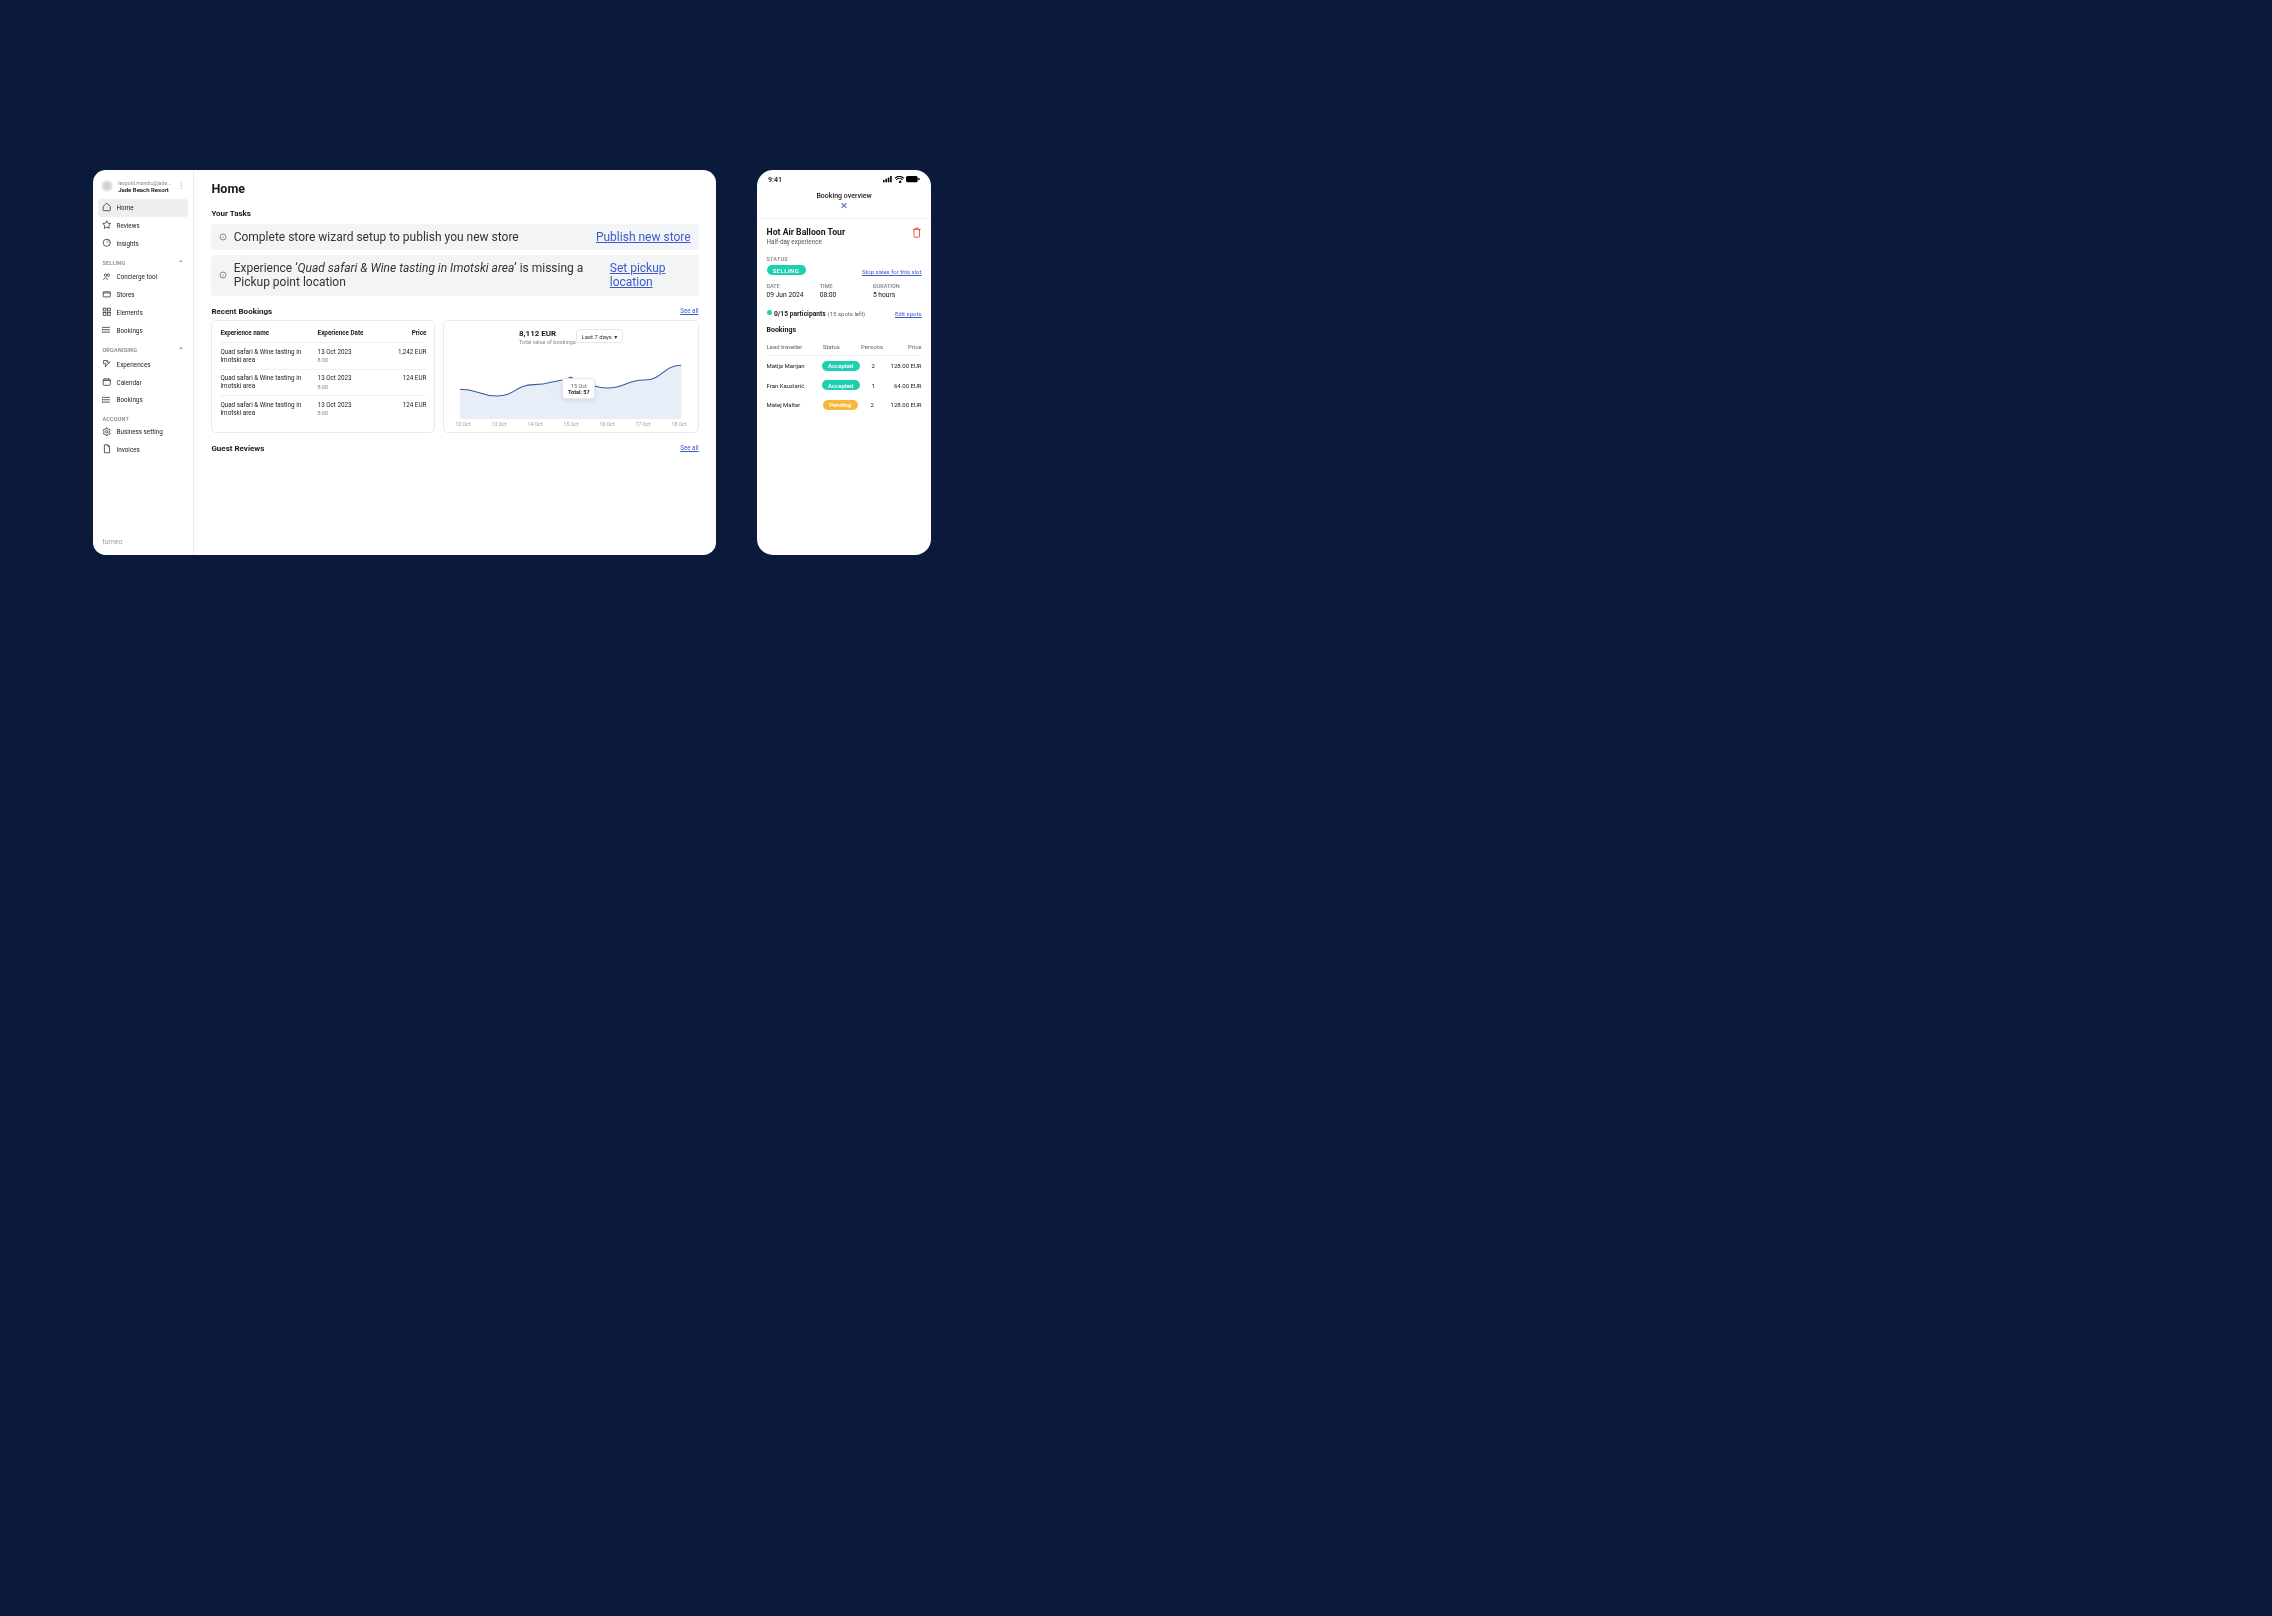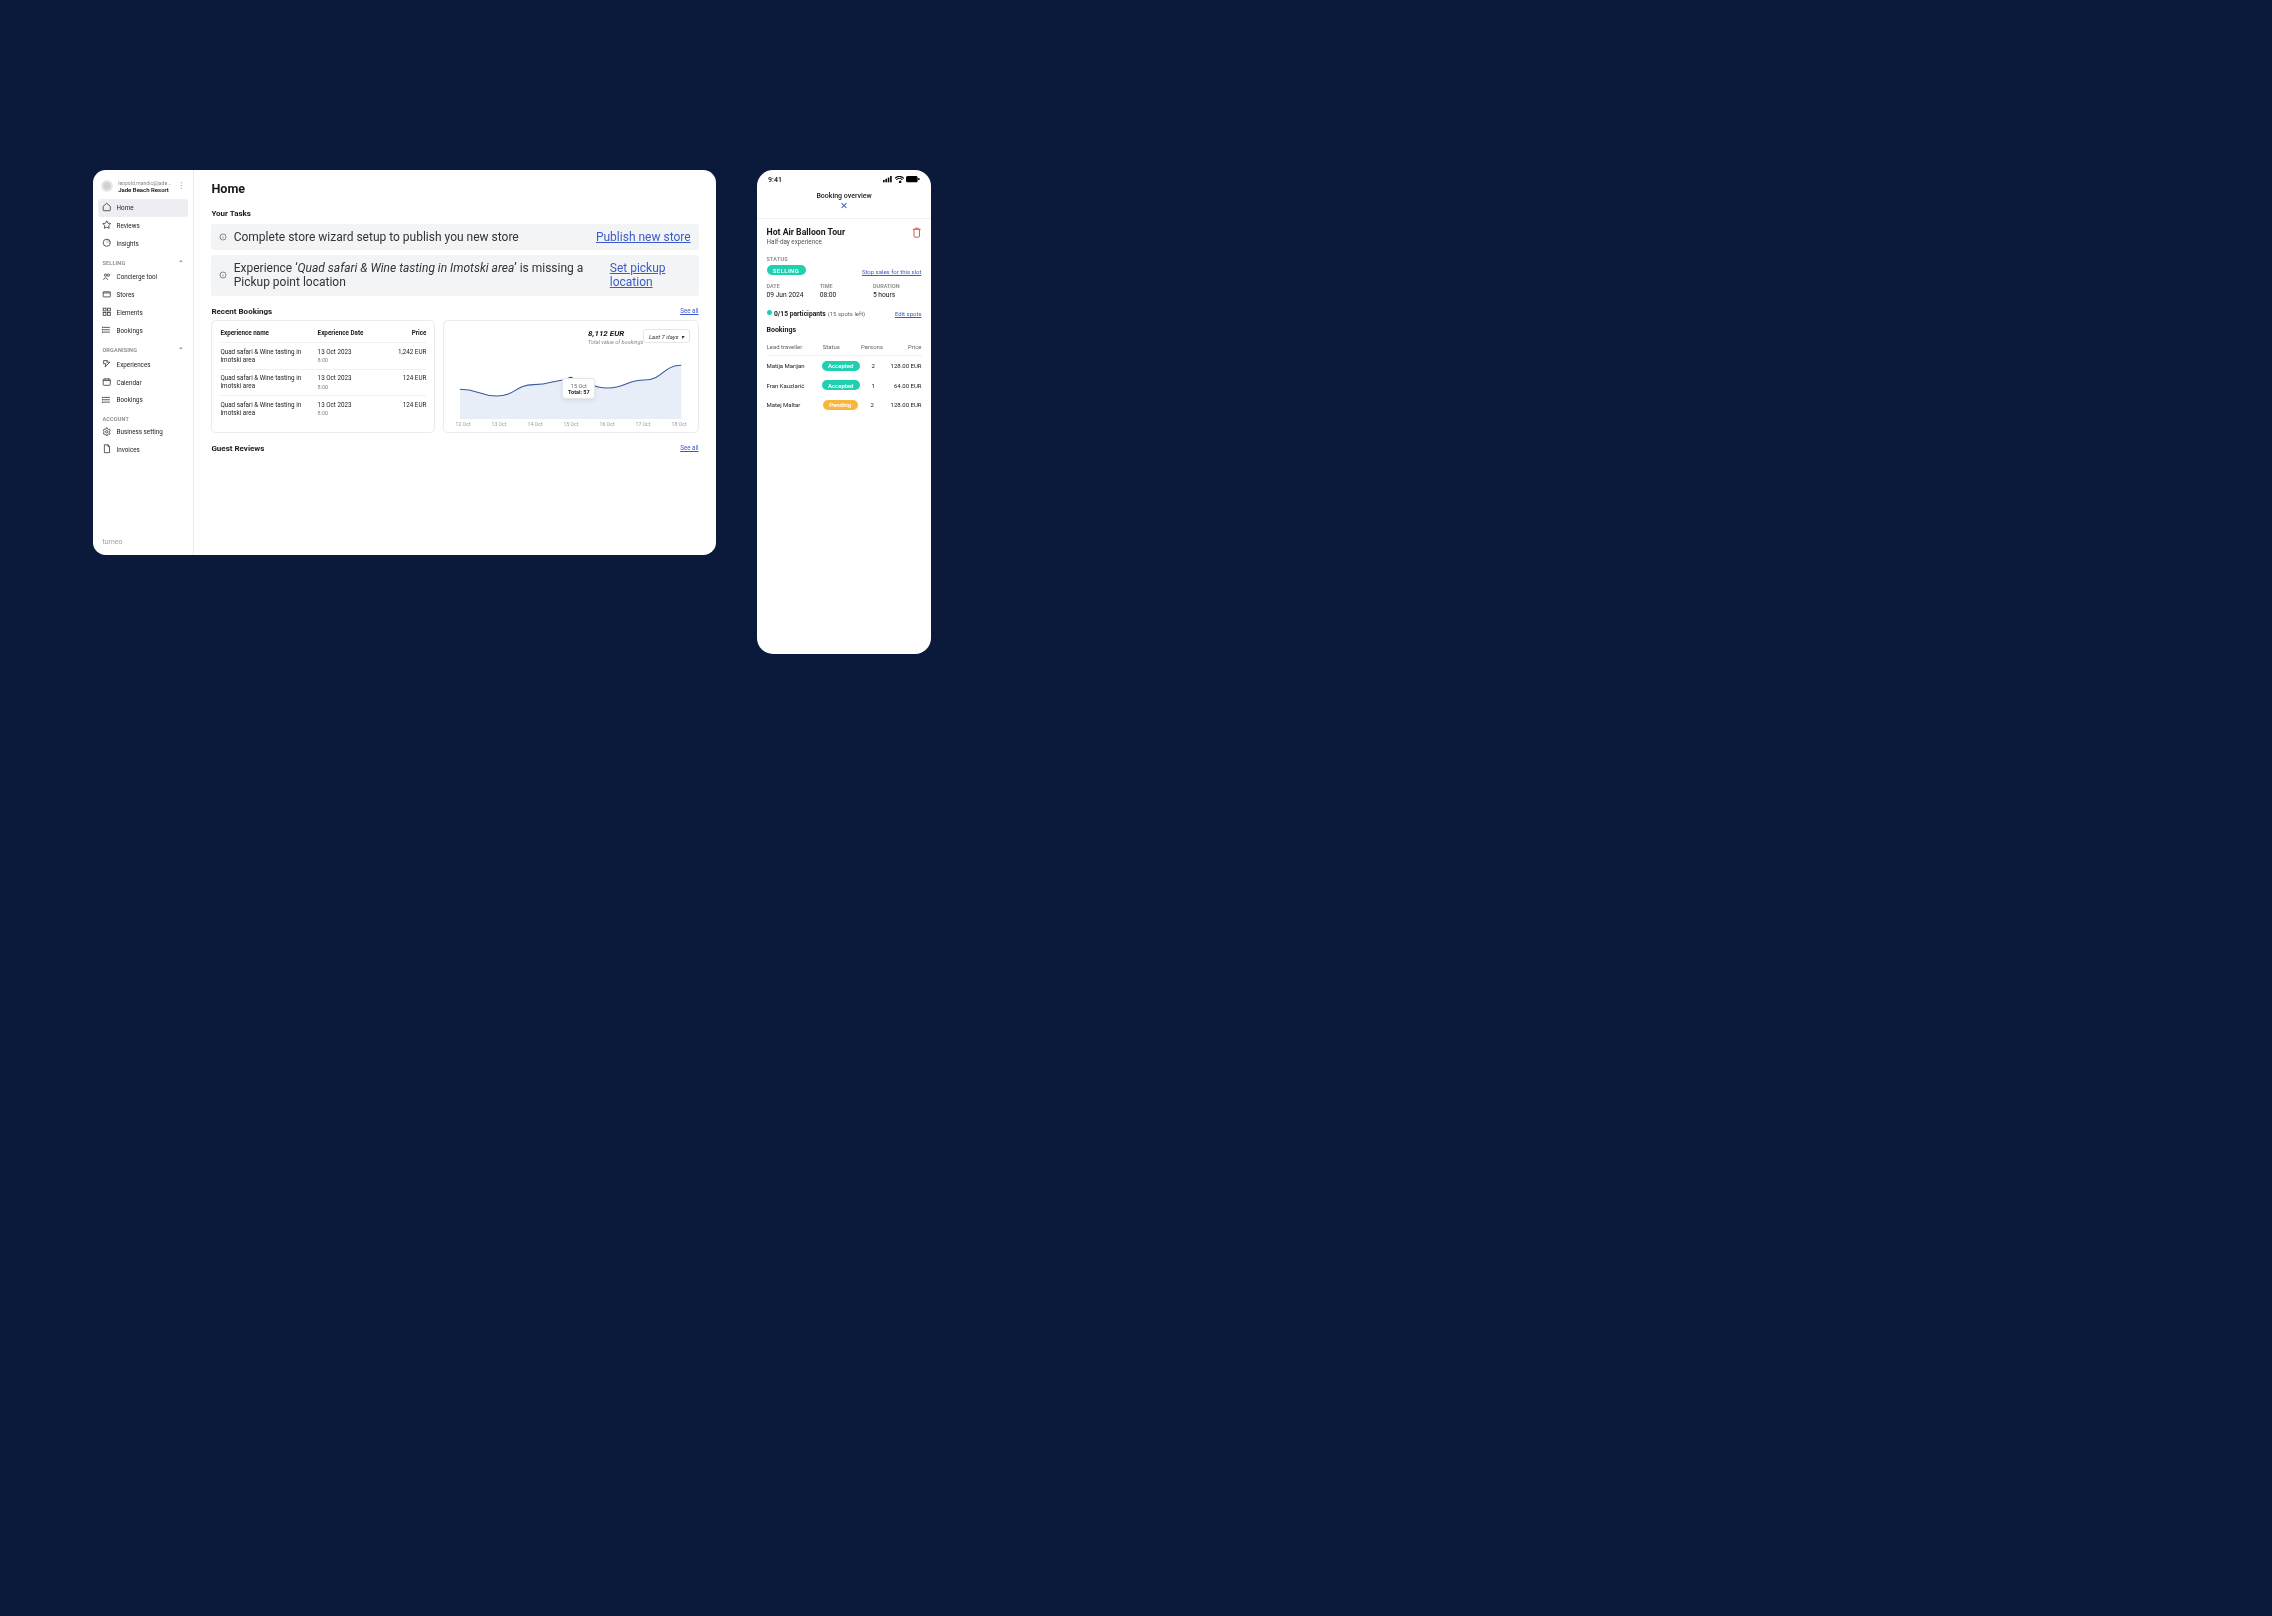--- a/index.html
+++ b/index.html
@@ -88,21 +88,21 @@
     font-size:6.3px;
   }
   .table-card { width: 224px; }
   .chart-card { flex:1; position:relative; }
   .tbl-head, .tbl-row { display:grid; grid-template-columns: 1.6fr 1fr .8fr; gap:4.7px; }
   .tbl-head { font-weight:700; margin-bottom:4.7px; }
   .tbl-row { border-top:0.8px solid #eef0f3; padding:4.7px 0; }
   .tbl-row .sub { color:#888; font-size:5.5px; margin-top:1.6px; }
   .tbl-price { text-align:right; }
 
-  .chart-top { display:flex; justify-content:flex-end; align-items:flex-start;font-style:italic; }
+  .chart-top { display:flex; justify-content:center; align-items:flex-start; }
   .chart-title { font-size:8px; font-weight:700; }
   .chart-sub { font-size:5.5px; color:#888; margin-top:0.8px; }
   .range-btn {
     border:0.8px solid #e3e6ea; border-radius:3.2px; font-size:6px;
     padding:2.4px 4.7px; color:#333; cursor:pointer; display:flex; align-items:center; gap:2.4px;
   }
   svg.spark { width:100%; height:71px; margin-top:3.2px; }
   .x-axis { display:flex; justify-content:space-between; font-size:5.1px; color:#999; padding:0 3.2px; }
   .tooltip {
     position:absolute; left:118px; top:57px;
@@ -117,21 +117,21 @@
   .review-card {
     flex:1; border:0.8px solid #e9ebee; border-radius:4.7px;
     padding:8px 9.5px;
   }
   .rc-num { font-size:11px; font-weight:700; }
   .rc-lbl { font-size:6px; color:#555; margin-top:1.6px; }
 
   
   .mobile {
     position:absolute; left:757px; top:170px;
-    width:174px; height:484px;
+    width:174px; height:385px;
     background:#fff; border-radius:16px;
     overflow:hidden;
     display:flex; flex-direction:column;
   }
   .status-bar {
     display:flex; justify-content:space-between; align-items:center;
     padding:6.3px 11px 3.2px 11px; font-size:7px; font-weight:600;
   }
   .sb-icons { display:flex; gap:2.4px; align-items:center; }
   .m-header {

